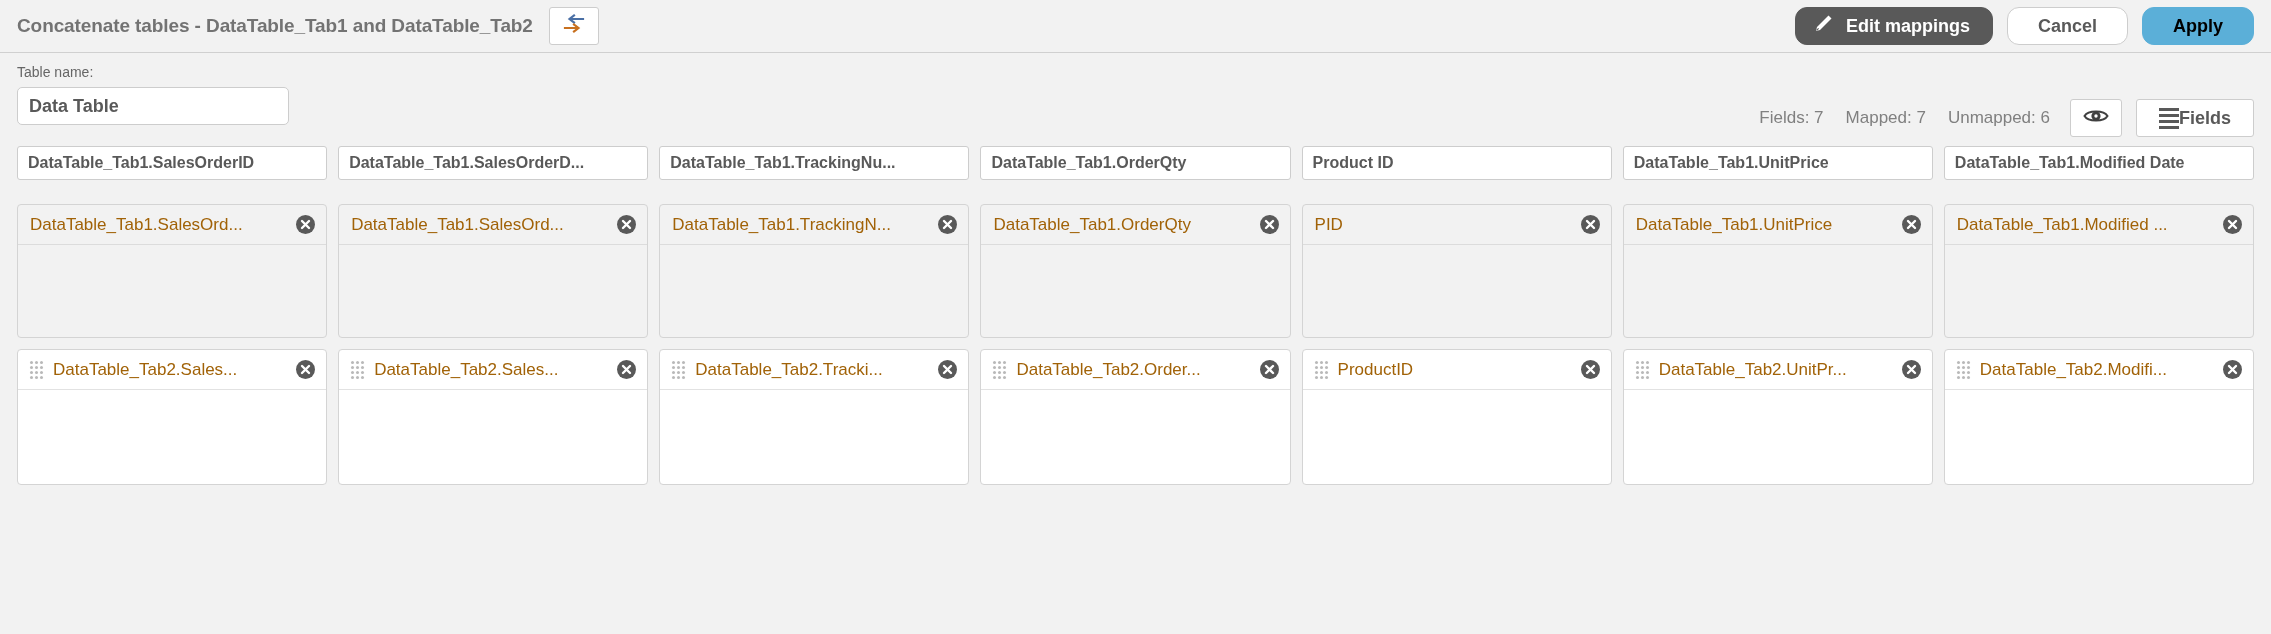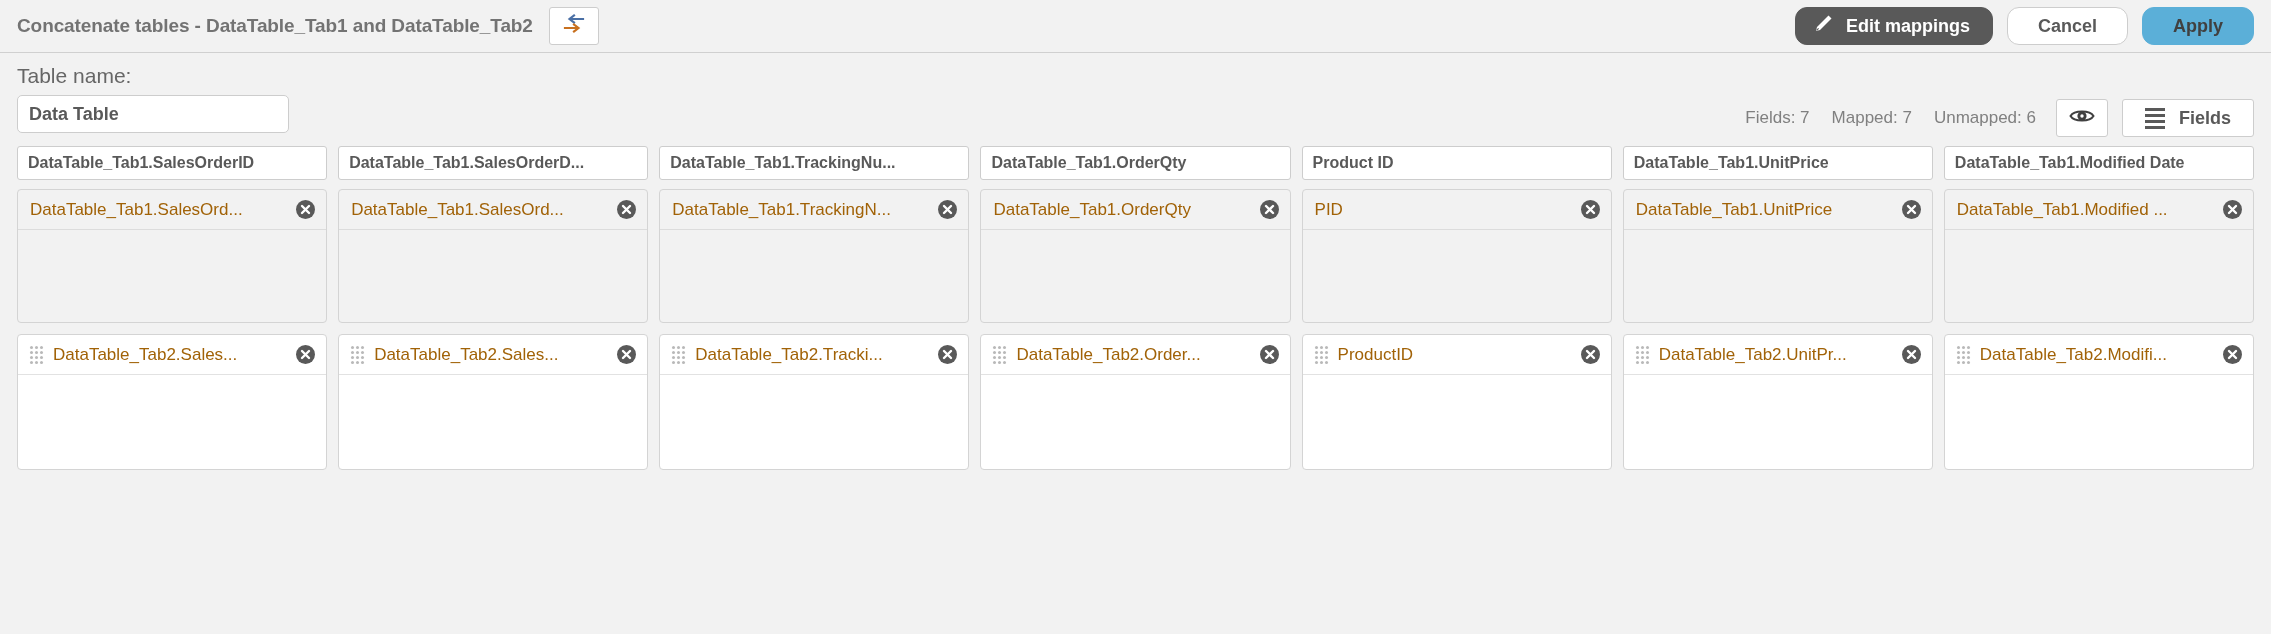--- a/index.html
+++ b/index.html
@@ -59,33 +59,33 @@
     gap: 12px;
   }
   .btn-cancel {
     background: #fff;
     color: #595959;
     border: 1px solid #cdcdcd;
     padding: 0 30px;
   }
   .btn-apply {
     background: #5bafd8;
-    color: #404040;
+    color: #000000;
     border: 1px solid #5bafd8;
     padding: 0 30px;
   }
 
   
   .subbar {
     position: relative;
     height: 93px;
     padding: 11px 17px 0 17px;
   }
   .table-name-label {
-    font-size: 21px;
+    font-size: 14px;
     color: #666;
     margin-bottom: 7px;
   }
   .table-name-input {
     width: 272px;
     height: 38px;
     border: 1px solid #cdcdcd;
     border-radius: 5px;
     background: #fff;
     font-size: 18px;
@@ -117,21 +117,20 @@
     border-radius: 3px;
     display: flex; align-items: center; justify-content: center;
     cursor: pointer;
   }
   .fields-btn {
     height: 38px;
     background: #fff;
     border: 1px solid #cdcdcd;
     border-radius: 3px;
     display: flex; align-items: center; justify-content: center;
-    gap: 14px;
     padding: 0 22px;
     cursor: pointer;
     font-size: 18px;
     font-weight: bold;
     color: #595959;
   }
   .hamburger { display: flex; flex-direction: column; gap: 3px; }
   .hamburger i { display: block; width: 20px; height: 3px; background: #595959; }
 
   
@@ -151,21 +150,21 @@
     border: 1px solid #cdcdcd;
     border-radius: 3px;
     display: flex;
     align-items: center;
     padding: 0 10px;
     font-size: 16px;
     font-weight: bold;
     color: #595959;
     overflow: hidden;
     white-space: nowrap;
-    margin-bottom: 9px;
+    margin-bottom: 24px;
   }
   .card {
     border: 1px solid #d4d4d4;
     border-radius: 4px;
     overflow: hidden;
   }
   .card-grey { background: #f2f2f2; height: 134px; }
   .card-white { background: #fff; height: 136px; }
   .chip {
     height: 40px;

